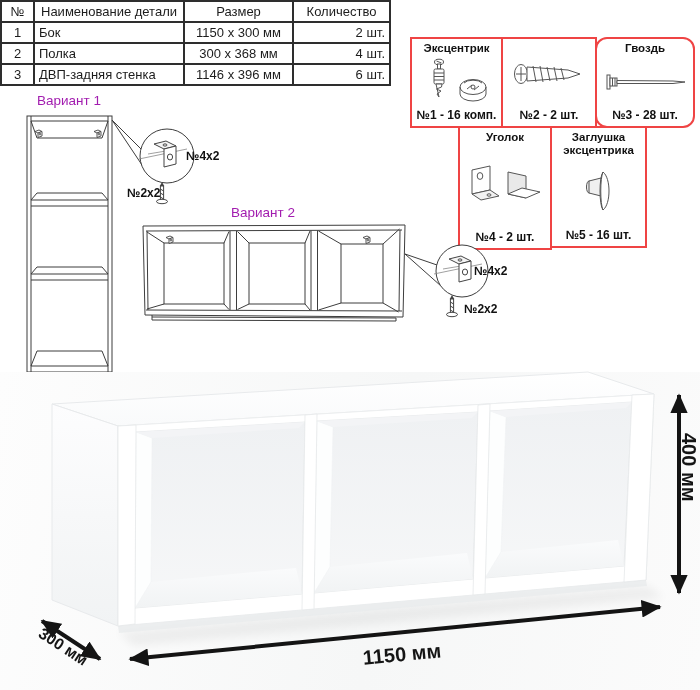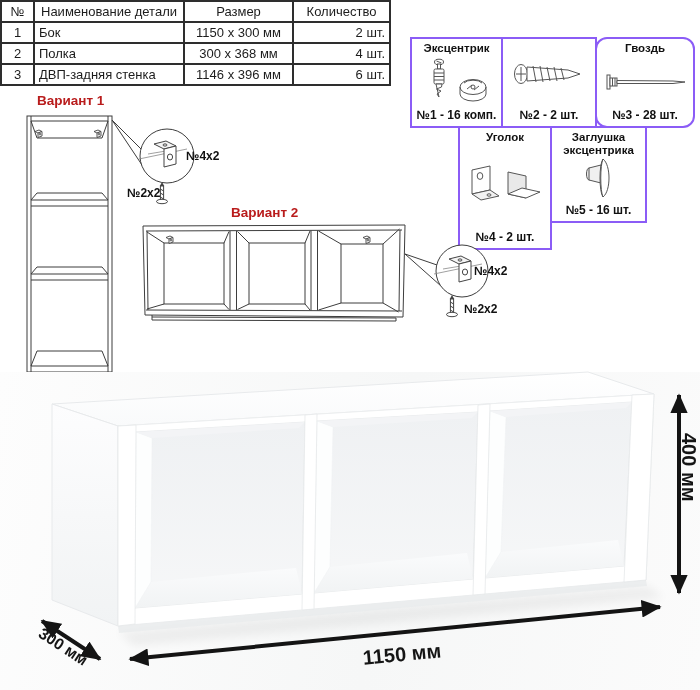--- a/index.html
+++ b/index.html
@@ -11,29 +11,29 @@
   #parts-table{left:10px;top:3px;border-collapse:collapse;table-layout:fixed;}
   #parts-table td{border:2px solid #2e2e2e;font-size:13px;height:19px;
                   padding:0 4px;white-space:nowrap;background:#fff;color:#1c1c1c;}
   .c-num{width:23px;text-align:center;}
   .c-name{width:140px;text-align:left;margin-left:48px;}
   .c-size{width:99px;text-align:center;}
   .c-qty{width:87px;text-align:right;}
   #parts-table tr.hdr td{text-align:center;}
 
   
-  .hw-cell{position:absolute;border:2px solid #8b5cf6;background:#fff;
+  .hw-cell{position:absolute;border:2px solid #ef4444;background:#fff;
            display:flex;flex-direction:column;align-items:center;box-sizing:border-box;}
   .hw-title{font-weight:bold;font-size:11.5px;line-height:1.15;text-align:center;
             padding-top:3px;color:#111;}
   .hw-icon{flex:1;display:flex;align-items:center;justify-content:center;width:100%;}
   .hw-count{font-weight:bold;font-size:12px;text-align:center;padding-bottom:4px;color:#111;}
 
   
-  .variant-title{font-weight:bold;font-size:13.5px;color:#b91c1c;}
+  .variant-title{font-weight:normal;font-size:13.5px;color:#a21caf;}
   .callout-label{font-weight:bold;font-size:12px;color:#111;white-space:nowrap;}
 
   
   .dim{font-weight:bold;color:#151515;white-space:nowrap;}
   #dim-width{left:337px;top:643px;width:130px;text-align:center;font-size:20px;
              transform:rotate(-5.5deg);}
   #dim-height{left:677px;top:433px;height:92px;font-size:20px;
               writing-mode:vertical-rl;}
   #dim-depth{left:27px;top:638px;width:72px;text-align:center;font-size:16px;
              transform:rotate(33deg);}
@@ -135,21 +135,21 @@
       <ellipse cx="16" cy="14" rx="2.8" ry="3.4" fill="none"></ellipse>
       <polygon points="8,32 26,28 35,34 17,38" fill="#f2f2f2"></polygon>
       <ellipse cx="25" cy="33" rx="2" ry="1.2" fill="none"></ellipse>
       <polygon points="44,10 62,14 62,36 44,32" fill="#e9e9e9"></polygon>
       <polygon points="44,32 62,36 76,30 58,26"></polygon>
     </svg>
   </div>
   <div class="hw-count">№4 - 2 шт.</div>
 </div>
 
-<div class="hw-cell" style="left:550px;top:126px;width:97px;height:97px;">
+<div class="hw-cell" style="left:550px;top:126px;width:97px;height:122px;">
   <div class="hw-title" style="padding:3px 6px 0 6px;">Заглушка эксцентрика</div>
   <div class="hw-icon">
     <svg width="80" height="44" viewBox="0 0 80 44" stroke="#555" fill="#fff" stroke-width="1" stroke-linejoin="round">
       <ellipse cx="30" cy="16" rx="2.5" ry="6" fill="#f0f0f0"></ellipse>
       <polygon points="30,10 42,7 42,25 30,22" fill="#f0f0f0"></polygon>
       <path d="M44,1 C52,7 52,33 44,39 C40,34 40,6 44,1 Z"></path>
       <path d="M44,1 C41,7 41,33 44,39" fill="none"></path>
     </svg>
   </div>
   <div class="hw-count">№5 - 16 шт.</div>

